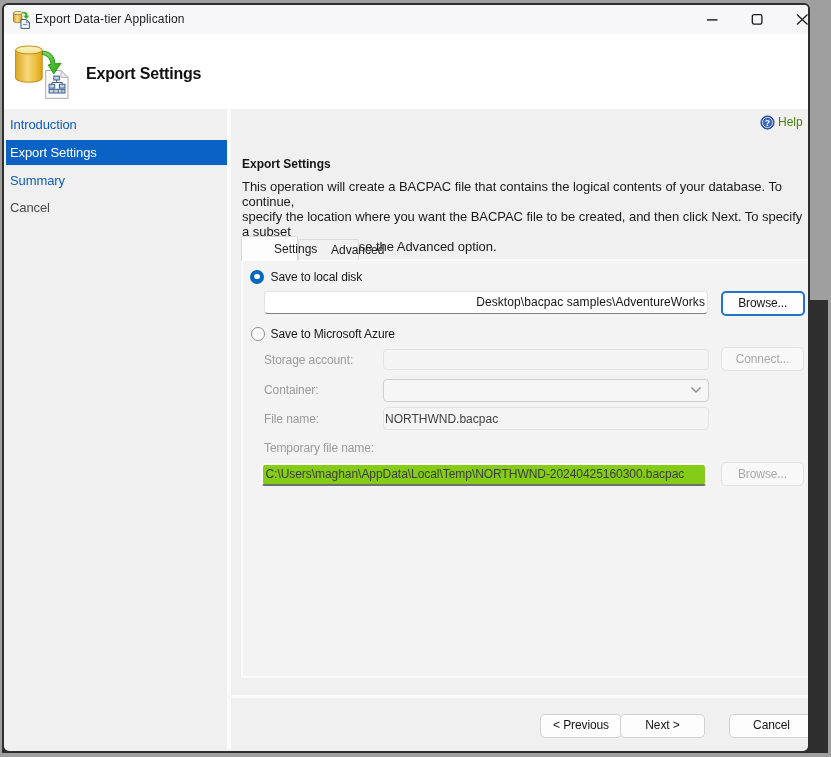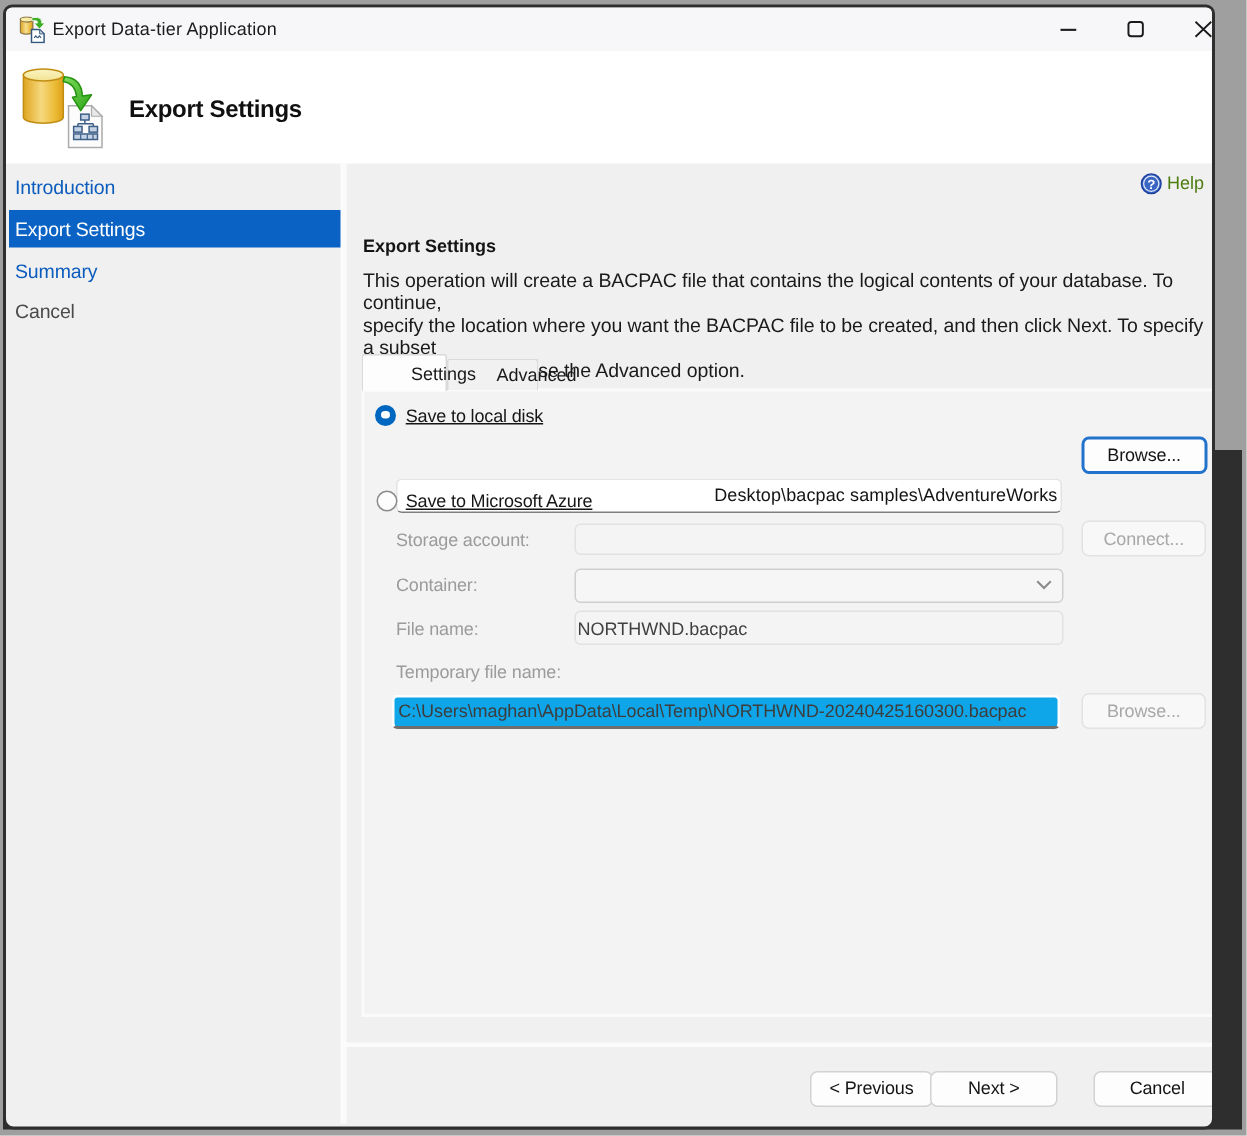--- a/index.html
+++ b/index.html
@@ -45,37 +45,37 @@
   #tab1 { left:237px; top:230.5px; width:57px; height:25px; background:#fdfdfd;
           border:1px solid #dadada; border-bottom:none; border-radius:2px 2px 0 0; line-height:24px; z-index:3;}
   #tab2 { left:294px; top:233.5px; width:61px; height:21px; background:#f1f1f1;
           border:1px solid #dadada; border-bottom:none; border-radius:2px 2px 0 0; line-height:20px; z-index:2;}
 
   
   .radio { width:14px; height:14px; border-radius:50%; }
   #radio1 { left:246px; top:264.5px; background:#0067c0; }
   #radio1 .dot { position:absolute; left:4.25px; top:4.25px; width:5.5px; height:5.5px; border-radius:50%; background:#ffffff; }
   #radio2 { left:246.5px; top:321.5px; background:#fdfdfd; border:1px solid #8b8b8b; }
-  .radiolabel { font-size:12px; color:#161616; letter-spacing:-0.1px;text-decoration:underline; }
+  .radiolabel { font-size:12px; color:#161616; letter-spacing:-0.1px; }
   #rl1 { left:266.5px; top:264.5px; }
   #rl2 { left:266.5px; top:321.5px; }
 
   
   .tbox { background:#ffffff; border:1px solid #e3e3e3; border-bottom:1.5px solid #7e7e7e; border-radius:4px; font-size:12px; }
-  #input1 { left:260px; top:286px; width:444px; height:23px; color:#141414; text-align:right; padding:3px 2px 0 0; letter-spacing:0.08px;margin-top:28px;}
+  #input1 { left:260px; top:286px; width:444px; height:23px; color:#141414; text-align:right; padding:3px 2px 0 0; letter-spacing:0.08px;}
   .dlabel { font-size:12px; color:#9b9b9b; letter-spacing:-0.1px; }
   #lab-storage { left:260px; top:347.5px; }
   #lab-container { left:260px; top:378px; }
   #lab-file { left:260px; top:406.5px; }
   #lab-temp { left:260px; top:436px; }
   .dbox { background:#f4f4f4; border:1px solid #e2e2e2; border-radius:4px; }
   #in-storage { left:379px; top:343.5px; width:326px; height:21.5px; }
   #in-container { left:379px; top:373.5px; width:326px; height:23px; background:#f6f6f6; border:1px solid #cfcfcf; }
   #in-file { left:379px; top:401.5px; width:326px; height:23.5px; font-size:12px; color:#404040; padding:4px 0 0 1px; }
-  #in-temp { left:256.5px; top:457.5px; width:446px; height:23px; background:#0ea5e9; border:2px solid #fdfdfd;
+  #in-temp { left:256.5px; top:457.5px; width:446px; height:23px; background:#84cc16; border:2px solid #fdfdfd;
              border-bottom:2px solid #6f6f6f; border-radius:4px; font-size:12px; color:#3d3d3d; padding:2.5px 0 0 3px; letter-spacing:-0.05px;}
 
   
   .btn { font-size:12px; text-align:center; border-radius:5px; letter-spacing:-0.1px; }
   #browse1 { left:716.5px; top:286px; width:84.5px; height:25px; background:#fdfdfd; border:2px solid #2373cd; color:#141414; line-height:21px; }
   .dbtn { background:#f8f8f8; border:1px solid #e2e2e2; color:#a8a8a8; }
   #connect { left:717px; top:342px; width:83px; height:24px; line-height:22px; }
   #browse2 { left:717px; top:457px; width:83px; height:24px; line-height:22px; }
 
   

